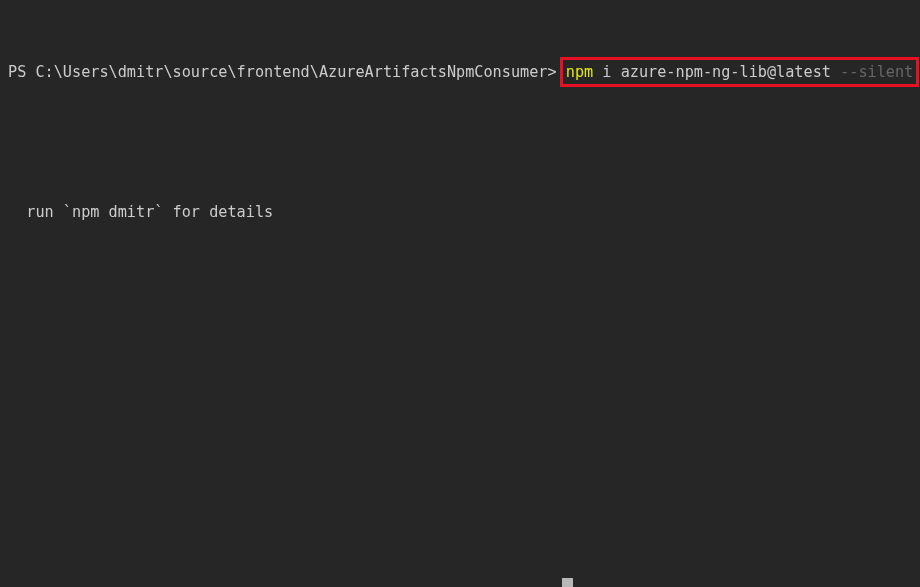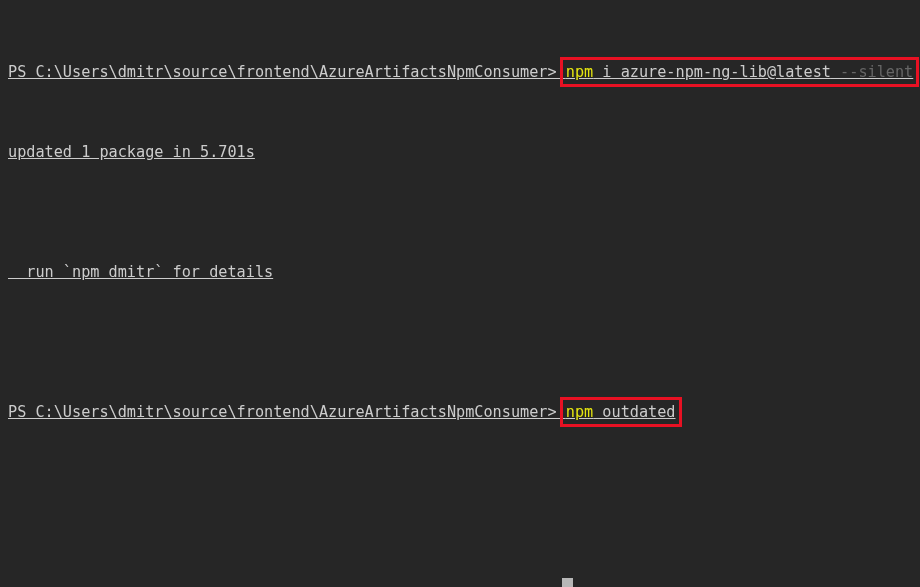--- a/index.html
+++ b/index.html
@@ -13,42 +13,40 @@
     background:var(--bg);
     color:var(--fg);
     font-family:"DejaVu Sans Mono","Liberation Mono",monospace;
     font-size:15.2px;
     line-height:20px;
     overflow:hidden;
     box-sizing:border-box;
     padding:2px 0 0 8px;
     white-space:pre;
   }
-  .line{height:20px;white-space:pre;text-decoration:underline;}
+  .line{height:20px;white-space:pre;}
   .fg{color:var(--fg);}
   .yellow{color:var(--yellow);}
   .dim{color:var(--dim);}
   .hl{outline:3px solid var(--red);outline-offset:3px;}
   .cursor{
     position:absolute;left:562px;top:578px;width:11px;height:20px;
     background:var(--cursor);
   }
 </style>
 </head>
 <body>
 
 <div class="terminal">
 
   <div class="line"><span class="fg">PS C:\Users\dmitr\source\frontend\AzureArtifactsNpmConsumer&gt; </span><span class="hl"><span class="yellow">npm</span><span class="fg"> i azure-npm-ng-lib@latest</span><span class="dim"> --silent</span></span></div>
 
-  <div class="line fg">updated 1 package in 5.701s</div>
   <div class="line"></div>
   <div class="line fg">  run `npm dmitr` for details</div>
   <div class="line"></div>
 
-  <div class="line"><span class="fg">PS C:\Users\dmitr\source\frontend\AzureArtifactsNpmConsumer&gt; </span><span class="hl"><span class="yellow">npm</span><span class="fg"> outdated</span></span></div>
 
   
 
   
 
   <div class="cursor"></div>
 </div>
 
 </body></html>

